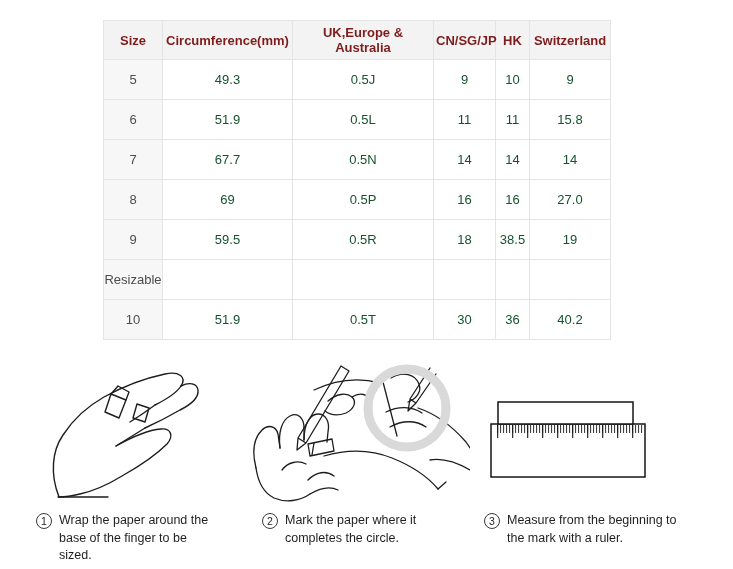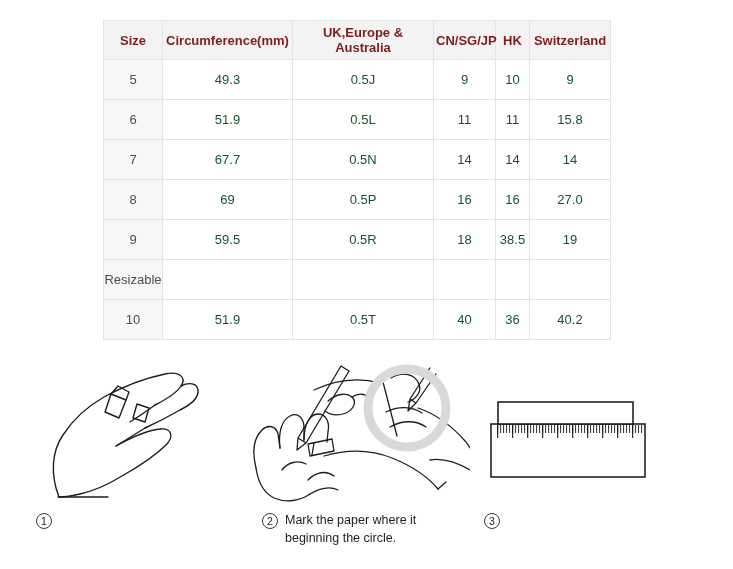--- a/index.html
+++ b/index.html
@@ -144,21 +144,21 @@
         <td></td>
         <td></td>
         <td></td>
         <td></td>
         <td></td>
       </tr>
       <tr>
         <th class="rowhead">10</th>
         <td>51.9</td>
         <td>0.5T</td>
-        <td>40</td>
+        <td>30</td>
         <td>36</td>
         <td>40.2</td>
       </tr>
     </tbody>
   </table>
 
   <div class="fig fig-1">
     <svg width="220" height="150" viewBox="0 0 220 150">
       <g fill="none" stroke="#1d1d1d" stroke-width="1.4" stroke-linecap="round" stroke-linejoin="round">
         <path d="M30 141 L80 141"></path>
@@ -216,22 +216,24 @@
       </defs>
       <rect x="41" y="34" width="154" height="53" fill="none" stroke="#141414" stroke-width="1.5"></rect>
       <rect x="48" y="12" width="135" height="22" fill="#ffffff" stroke="#141414" stroke-width="1.5"></rect>
       <rect x="47" y="35" width="147" height="9" fill="url(#tickminor)"></rect>
       <rect x="47" y="35" width="147" height="14" fill="url(#tickmajor)"></rect>
     </svg>
   </div>
 
   <div class="caption caption-1">
     <span class="num">1</span>
+    <span class="cap-text">Wrap the paper around the base of the finger to be sized.</span>
   </div>
   <div class="caption caption-2">
     <span class="num">2</span>
-    <span class="cap-text">Mark the paper where it beginning the circle.</span>
+    <span class="cap-text">Mark the paper where it completes the circle.</span>
   </div>
   <div class="caption caption-3">
     <span class="num">3</span>
+    <span class="cap-text">Measure from the beginning to the mark with a ruler.</span>
   </div>
 
 </div>
 
 </body></html>

